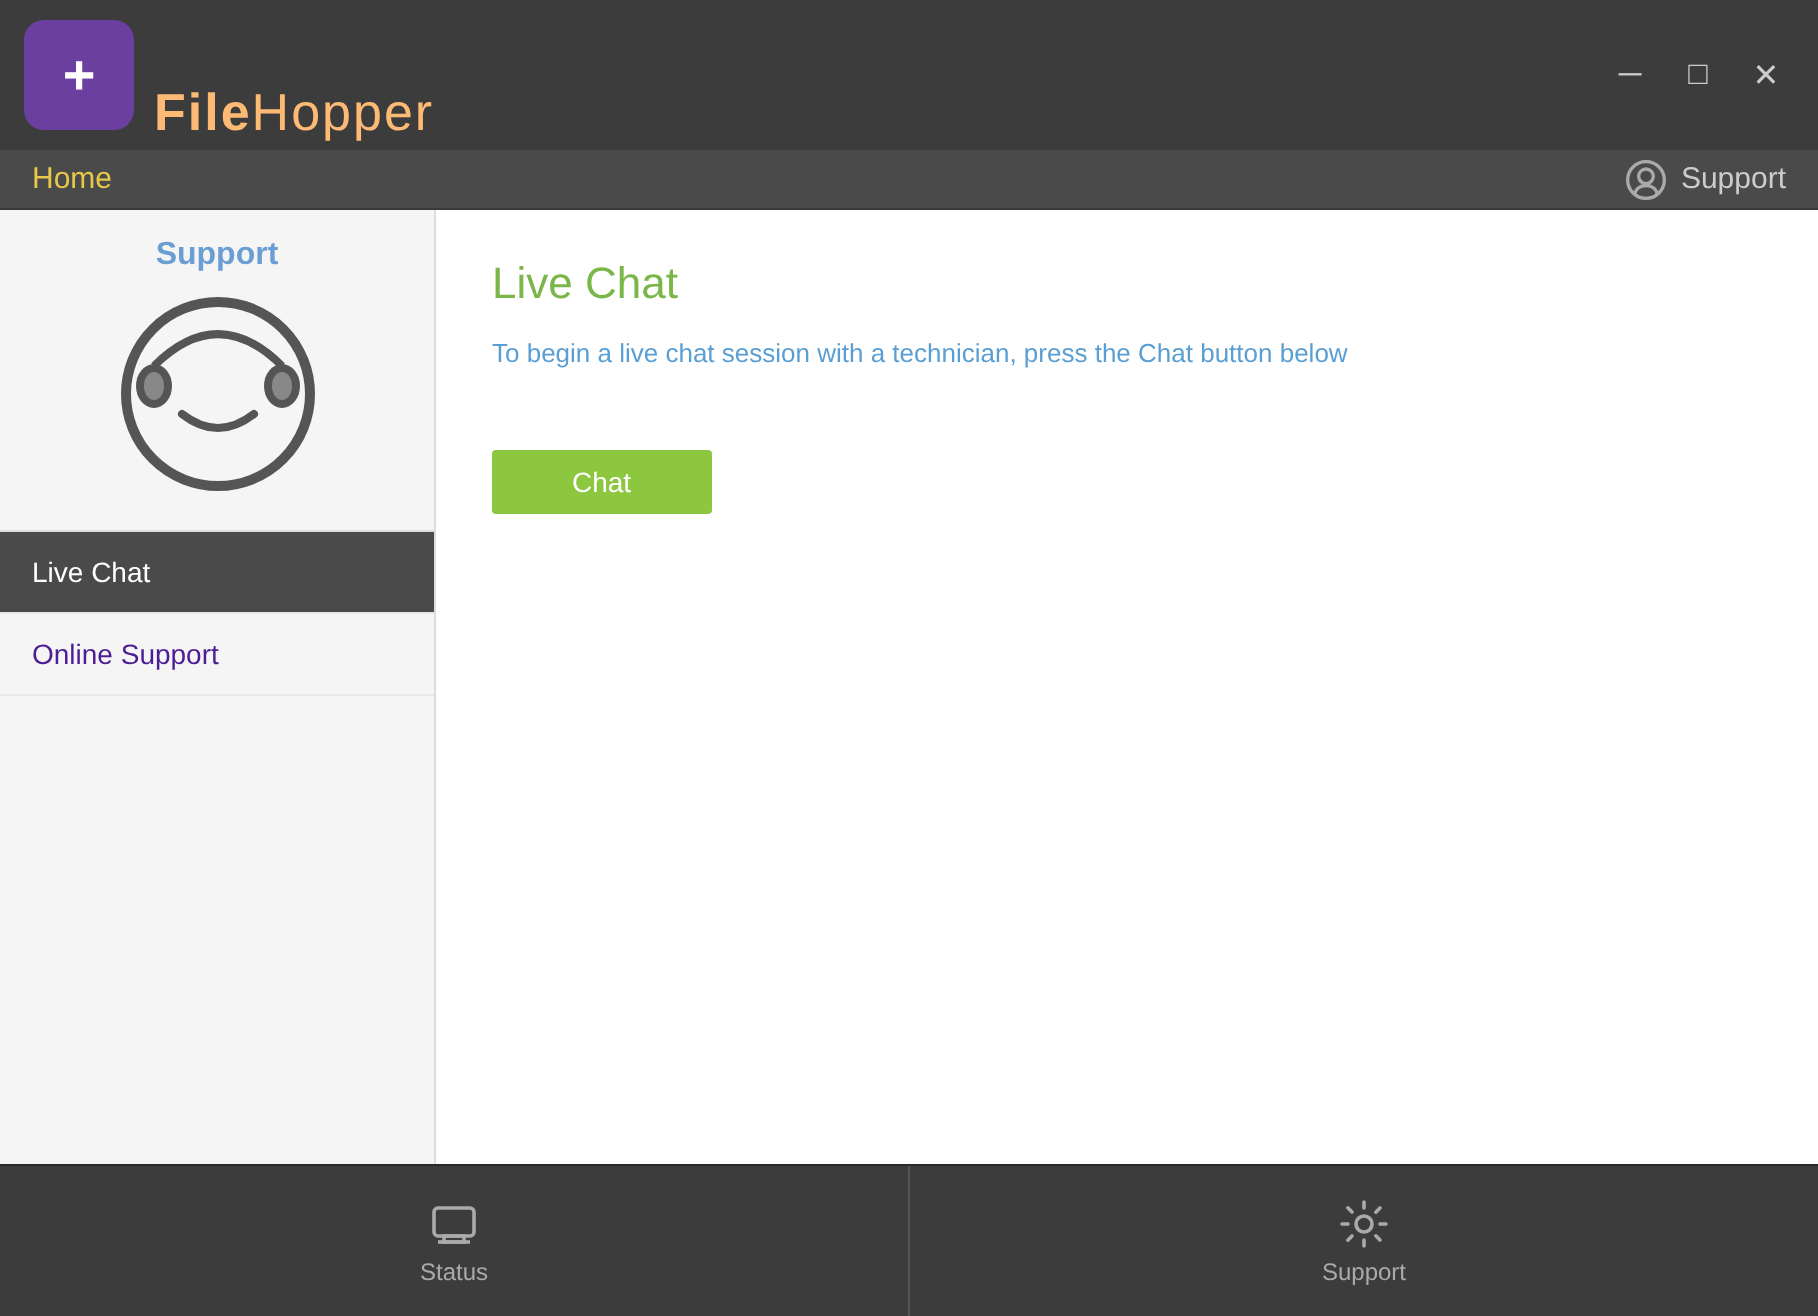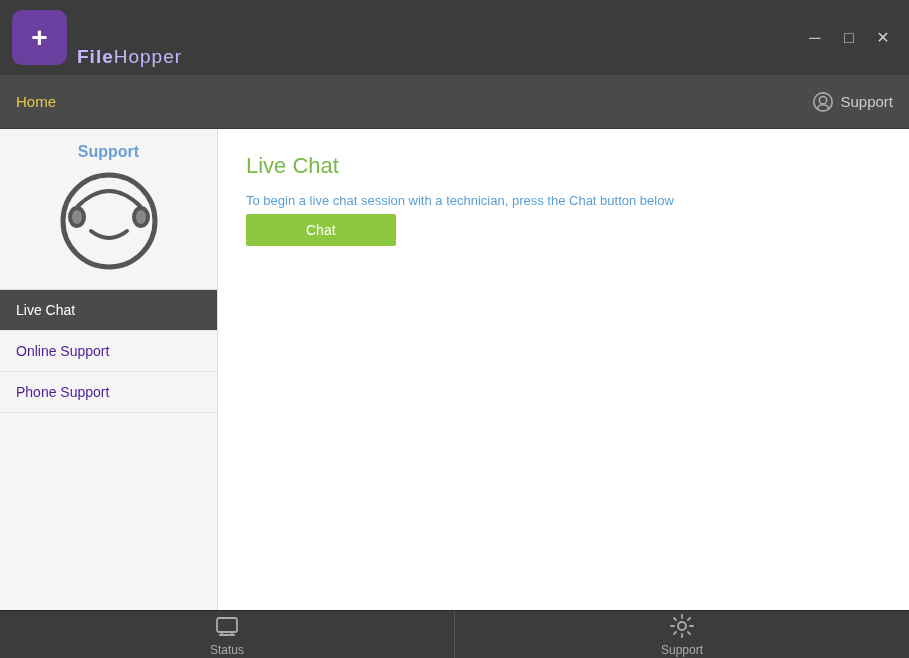--- a/index.html
+++ b/index.html
@@ -31,22 +31,22 @@
       align-items: center;
       justify-content: center;
       margin-right: 10px;
     }
     .title-bar-logo span {
       color: white;
       font-size: 28px;
       font-weight: bold;
     }
     .title-bar-appname {
-      color: #c4b5fd;
-      font-size: 19px;
+      color: #fdba74;
+      font-size: 26px;
       font-weight: 300;
       letter-spacing: 1px;
       margin-top: 38px;
     }
     .title-bar-appname strong {
       font-weight: 600;
     }
     .title-bar-controls {
       margin-left: auto;
       display: flex;
@@ -61,21 +61,21 @@
       width: 28px;
       height: 28px;
       display: flex;
       align-items: center;
       justify-content: center;
     }
 
     
     .nav-bar {
       background: #4a4a4a;
-      height: 54px;
+      height: 30px;
       display: flex;
       align-items: center;
       padding: 0 16px;
       border-bottom: 1px solid #3a3a3a;
       flex-shrink: 0;
     }
     .nav-home {
       color: #e8c84a;
       font-size: 15px;
       cursor: pointer;
@@ -161,30 +161,31 @@
     }
     .content-desc {
       color: #5a9fd4;
       font-size: 13px;
       margin-bottom: 6px;
     }
     .chat-button {
       background: #8dc63f;
       color: white;
       border: none;
-      padding: 8px 60px;
+      padding: 8px 40px;
       font-size: 14px;
       cursor: pointer;
       border-radius: 2px;
+      margin-top: 35px;
     }
 
     
     .bottom-bar {
       background: #3c3c3c;
-      height: 48px;
+      height: 76px;
       display: flex;
       align-items: center;
       flex-shrink: 0;
       border-top: 1px solid #2a2a2a;
     }
     .bottom-btn {
       flex: 1;
       display: flex;
       flex-direction: column;
       align-items: center;
@@ -251,21 +252,20 @@
 
         <ellipse cx="82" cy="46" rx="9" ry="11" fill="#555"></ellipse>
         <ellipse cx="82" cy="46" rx="5" ry="7" fill="#888"></ellipse>
 
         <path d="M18 36 Q50 4 82 36" fill="none" stroke="#555" stroke-width="4"></path>
       </svg>
     </div>
     <div class="sidebar-nav">
       <div class="sidebar-nav-item active">Live Chat</div>
       <div class="sidebar-nav-item">Online Support</div>
-      <div class="sidebar-nav-item">Phone Support</div>
     </div>
   </div>
 
   <div class="content-panel">
     <div class="content-title">Live Chat</div>
     <div class="content-desc">To begin a live chat session with a technician, press the Chat button below</div>
     <button class="chat-button">Chat</button>
   </div>
 
 </div>

